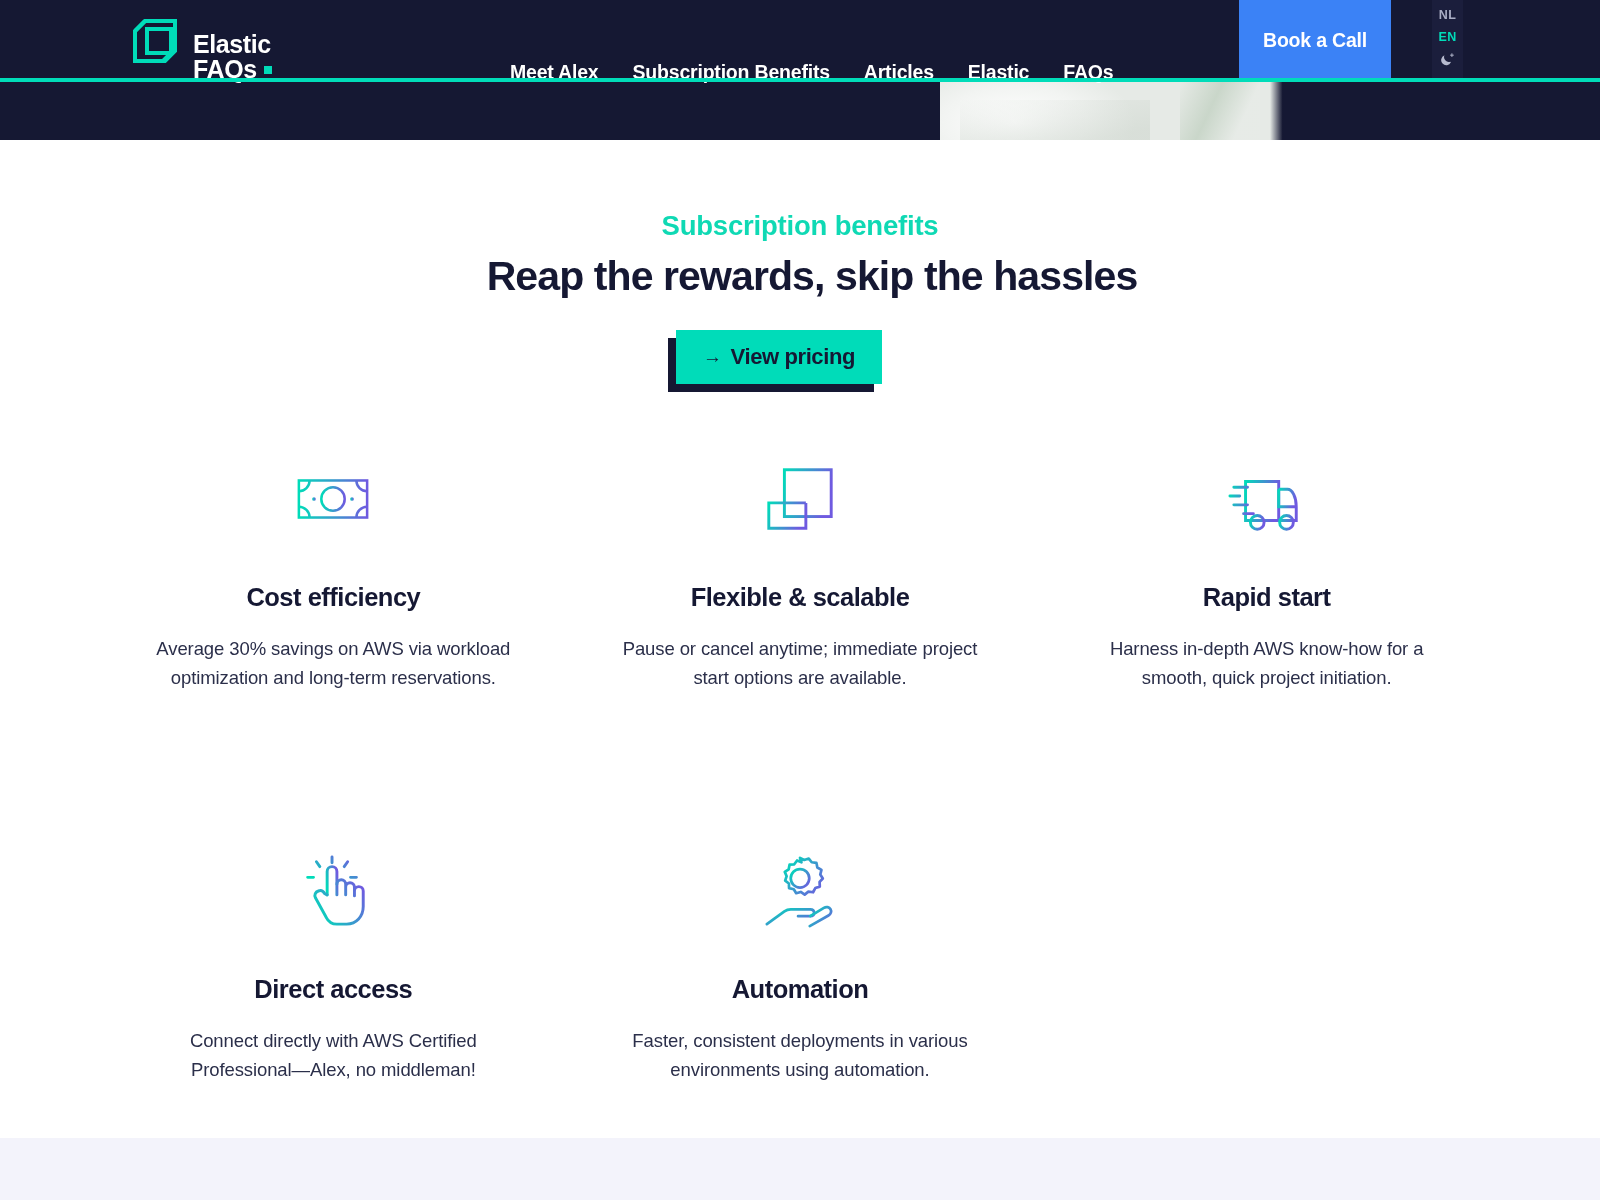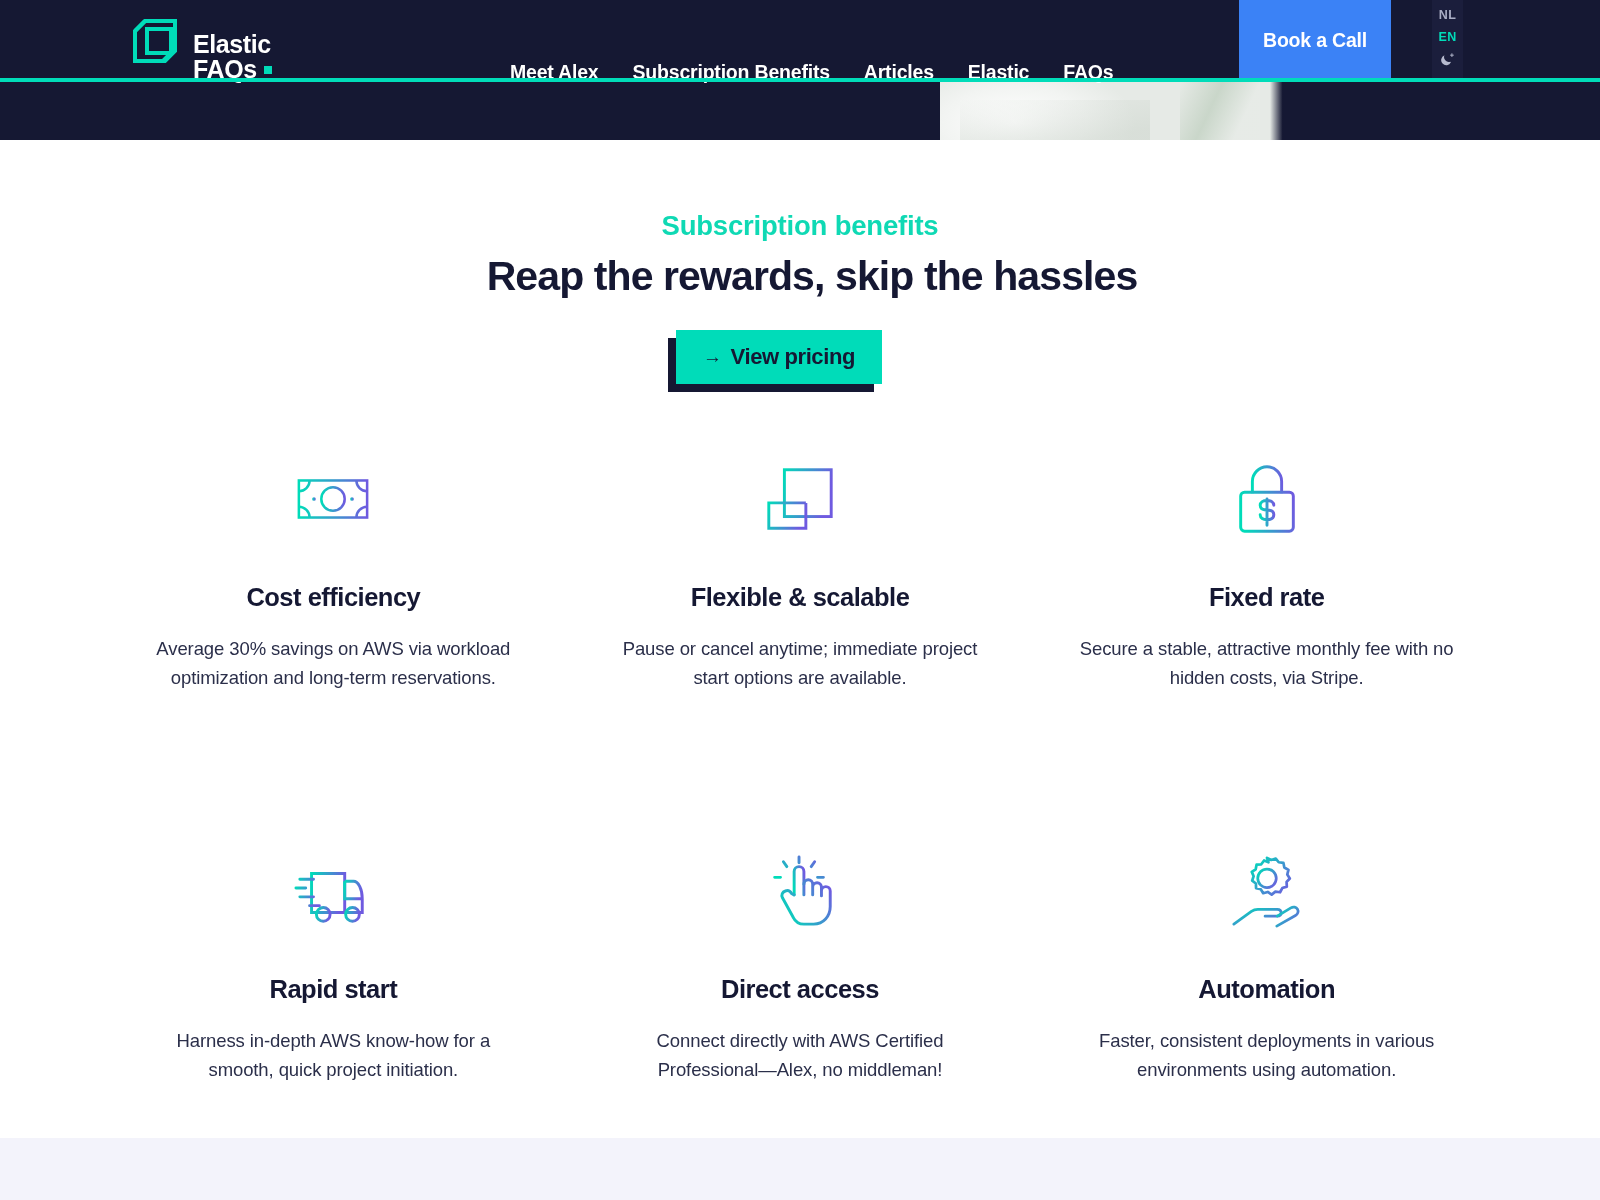--- a/index.html
+++ b/index.html
@@ -244,35 +244,20 @@
               <stop offset="1" stop-color="#6f5ae0"></stop>
         </linearGradient>
           </defs>
         <rect x="24" y="10" width="48" height="48" stroke="url(#g2)" stroke-width="3"></rect>
         <path d="M46 44v26H8V44h38" stroke="url(#g2)" stroke-width="3"></path>
       </svg>
       <div class="benefit-title">Flexible &amp; scalable</div>
       <div class="benefit-desc">Pause or cancel anytime; immediate project start options are available.</div>
     </div>
 
-    <div class="benefit-card">
-      <svg class="benefit-icon" viewBox="0 0 80 80" fill="none" xmlns="http://www.w3.org/2000/svg">
-        <defs>
-            <linearGradient id="g3" x1="0" y1="0.2" x2="1" y2="0.1">
-          <stop offset="0" stop-color="#00dcb9"></stop>
-              <stop offset="1" stop-color="#6f5ae0"></stop>
-        </linearGradient>
-          </defs>
-        <path d="M25 34V22a15 15 0 0 1 30 0v12" stroke="url(#g3)" stroke-width="3"></path>
-        <rect x="13" y="33" width="54" height="40" rx="4" stroke="url(#g3)" stroke-width="3"></rect>
-        <path d="M40 40v27M47 46.5c0-3.3-3.1-5-7-5s-7 1.7-7 5 3.1 4.8 7 4.8 7 1.5 7 4.9-3.1 5-7 5-7-1.7-7-5" stroke="url(#g3)" stroke-width="3" stroke-linecap="round"></path>
-      </svg>
-      <div class="benefit-title">Fixed rate</div>
-      <div class="benefit-desc">Secure a stable, attractive monthly fee with no hidden costs, via Stripe.</div>
-    </div>
 
     <div class="benefit-card">
       <svg class="benefit-icon" viewBox="0 0 80 80" fill="none" xmlns="http://www.w3.org/2000/svg">
         <defs>
             <linearGradient id="g4" x1="0" y1="0" x2="1" y2="0.2">
           <stop offset="0" stop-color="#00dcb9"></stop>
               <stop offset="1" stop-color="#6f5ae0"></stop>
         </linearGradient>
           </defs>
         <path d="M18 22h34v40H18z" stroke="url(#g4)" stroke-width="3"></path>

